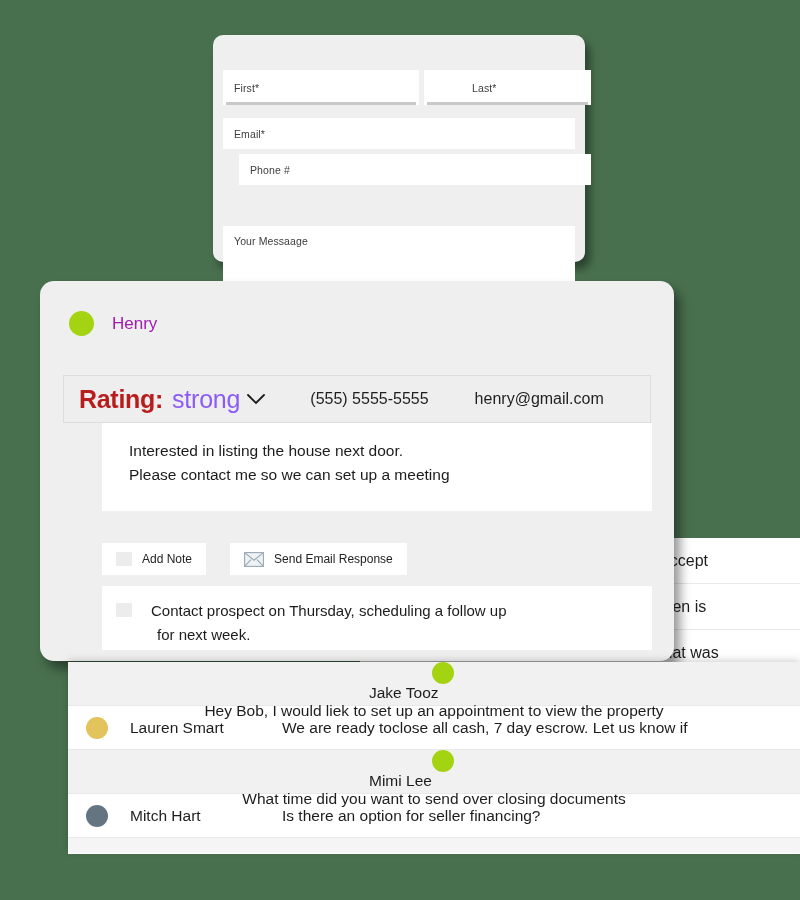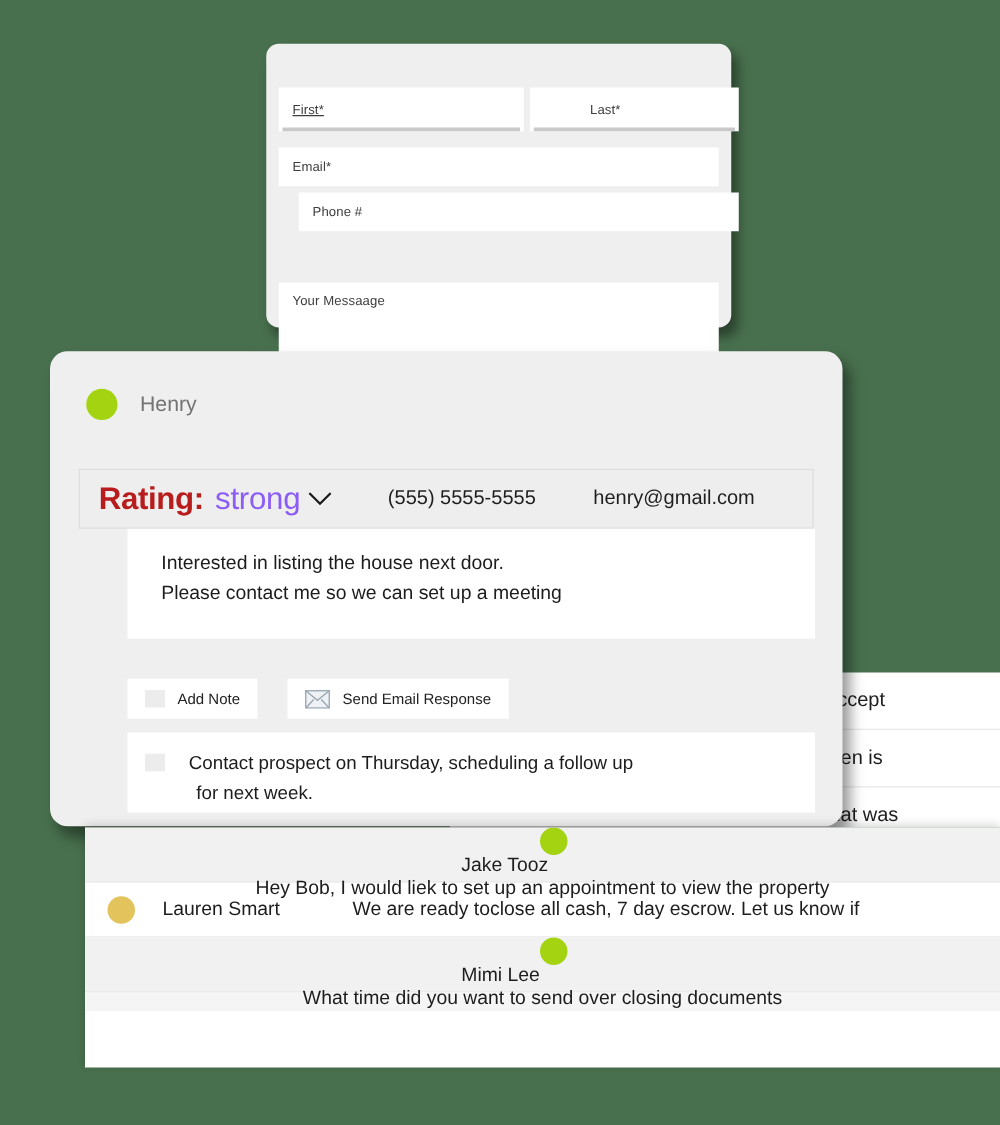--- a/index.html
+++ b/index.html
@@ -27,21 +27,21 @@
     display: flex; align-items: center;
     padding-left: 11px;
     font-size: 10.5px;
     color: #3d3d3d;
     letter-spacing: .1px;
   }
   .field.underlined::after {
     content: ""; position: absolute; left: 3px; right: 3px; bottom: 0;
     height: 3px; background: #c9c9c9;
   }
-  .f-first { width: 196px; height: 35px; text-decoration: underline; }
+  .f-first { width: 196px; height: 35px; }
   .f-last  { width: 167px; height: 35px; padding-left: 48px; }
   .f-email { width: 352px; height: 31px; }
   .f-phone { width: 352px; height: 31px; }
   .f-msg {
     width: 352px; height: 62px;
     align-items: flex-start; padding-top: 9px;
   }
 
   
   .arrow { position: absolute; left: 412px; top: 258px; width: 130px; height: 106px; }
@@ -56,21 +56,21 @@
   }
   .detail-head {
     display: flex; align-items: center; gap: 18px;
     padding: 30px 0 0 29px;
   }
   .dot { border-radius: 50%; flex: none; }
   .dot-lg { width: 25px; height: 25px; }
   .dot-green { background: #a4d312; }
   .dot-gold  { background: #e2c35c; }
   .dot-slate { background: #647480; }
-  .head-name { font-size: 17px; color: #737373; }
+  .head-name { font-size: 17px; color: #a21caf; }
 
   .rating-bar {
     position: absolute; left: 23px; top: 94px;
     width: 588px; height: 48px;
     background: #eeeeee;
     border: 1px solid #dddddd;
     display: flex; align-items: center;
   }
   .rating-label { font-size: 25px; font-weight: bold; color: #b91c1c; margin-left: 15px; letter-spacing: -.3px; }
   .rating-value { font-size: 25px; color: #8b5cf6; margin-left: 9px; letter-spacing: -.2px; }
@@ -249,16 +249,21 @@
     <div class="list-row">
       <span class="dot list-dot dot-gold"></span>
       <span class="list-name">Lauren  Smart</span>
       <span class="list-msg">We are ready toclose all cash, 7 day escrow. Let us know if</span>
     </div>
     <div class="list-row alt">
       <span class="dot list-dot dot-green"></span>
       <span class="list-name">Mimi Lee</span>
       <span class="list-msg">What time did you want to send over closing documents</span>
     </div>
+    <div class="list-row">
+      <span class="dot list-dot dot-slate"></span>
+      <span class="list-name">Mitch Hart</span>
+      <span class="list-msg">Is there an option for seller financing?</span>
+    </div>
     <div class="list-foot"></div>
   </div>
 
 </div>
 
 </body></html>

